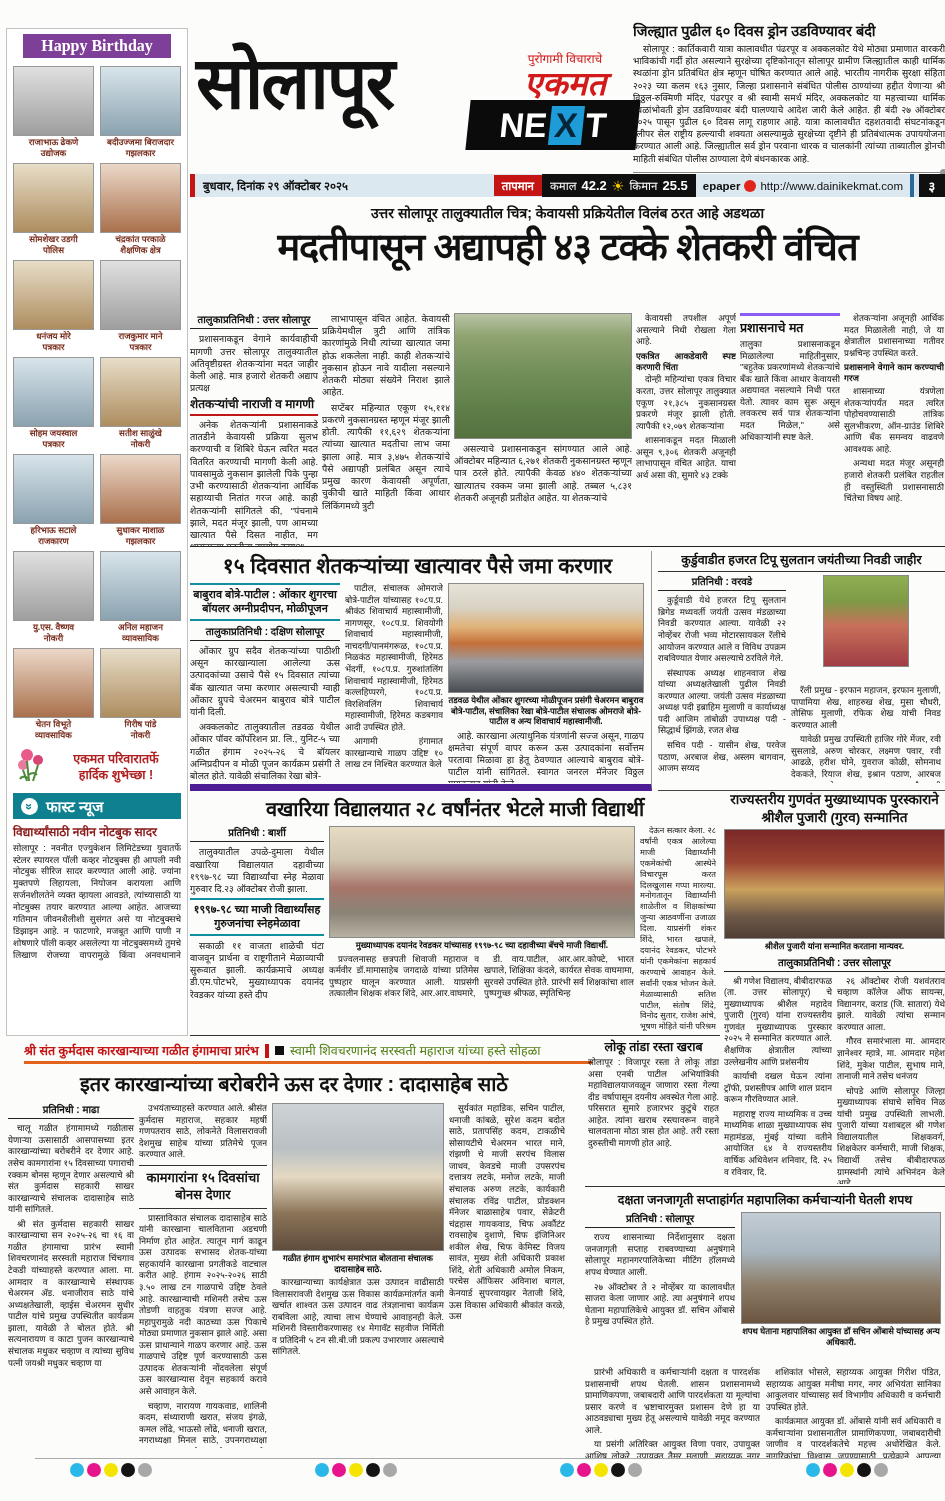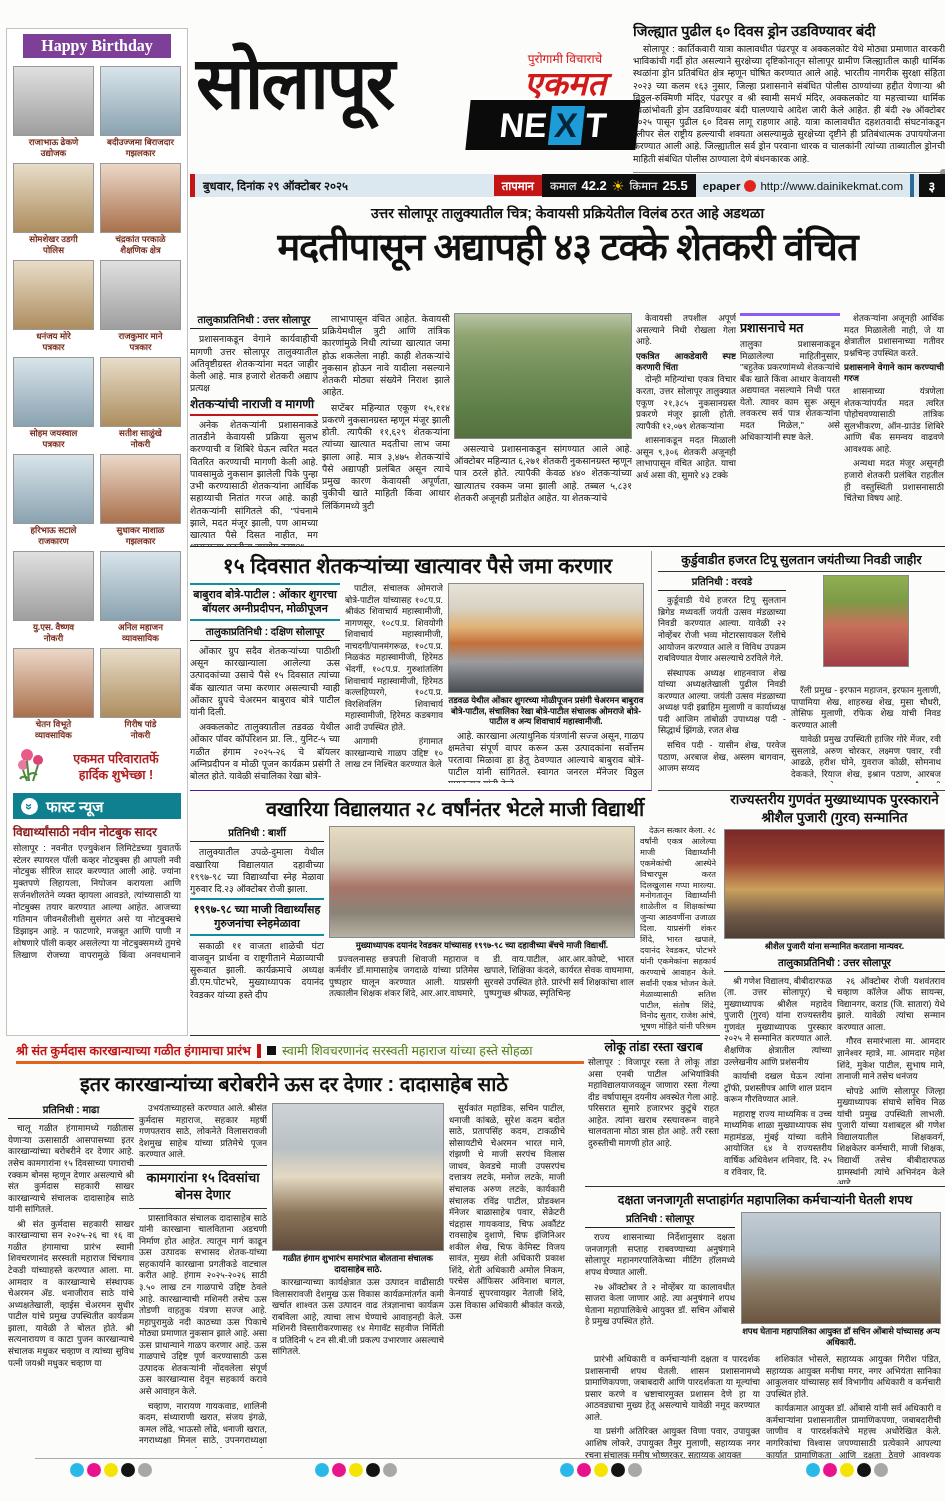--- a/index.html
+++ b/index.html
@@ -82,21 +82,21 @@
 
   
   #article1{left:190px;top:313px;width:755px;height:234px;border-bottom:1.5px solid #222;display:flex;gap:4px}
   .a1A{width:128px}.a1B{width:128px}.a1C{width:178px}.a1D{width:100px}.a1E{width:100px}.a1F{width:100px}
   .sub-red{font-size:12px;font-weight:800;border-bottom:2px solid #c01818;padding-bottom:2px;margin:3px 0;line-height:1.2}
   .sub-b{font-weight:800;margin:2px 0;line-height:1.25}
   .opbox{border-top:3px solid #8b5cf6;padding-top:3px}
   .opbox .t{font-weight:800;font-size:12.5px;margin-bottom:3px}
 
   
-  #omkar{left:190px;top:551px;width:462px;height:240px;border-right:1px solid #999;border-bottom:1px solid #4c1d95;padding-right:6px}
+  #omkar{left:190px;top:551px;width:462px;height:240px;border-right:1px solid #999;border-bottom:7px solid #4c1d95;padding-right:6px}
   .omkar-h{font-size:21px;font-weight:900;text-align:center;white-space:nowrap;overflow:hidden;margin-bottom:4px}
   .sub-teal{font-size:11px;font-weight:800;text-align:center;border-top:2px solid #0f8fa0;border-bottom:2px solid #0f8fa0;
             padding:3px 2px;margin-bottom:4px;line-height:1.25}
   .om-row{display:flex;gap:5px}
   .omA{width:150px}.omB{width:98px}.omC{width:196px}
 
   #tipu{left:658px;top:551px;width:287px;height:240px;border-bottom:1px solid #444}
   .tipu-h{font-size:12.5px;font-weight:800;text-align:center;white-space:nowrap;overflow:hidden;
           border-bottom:1px solid #333;padding-bottom:3px;margin-bottom:3px}
   .tp-row{display:flex;gap:5px}
@@ -107,42 +107,42 @@
   .vk-row{display:flex;gap:5px}
   .vkA{width:134px}.vkM{width:306px}.vkB{width:76px}
   .vk2{display:flex;gap:5px;margin-top:3px}
   .vk2>div{width:150px}
 
   #pujari{left:724px;top:791px;width:221px;height:394px}
   .pj-h{font-size:13.5px;font-weight:800;text-align:center;line-height:1.3;margin-bottom:3px}
   .pj-row{display:flex;gap:5px;margin-top:2px}
   .pj-row>div{width:108px}
 
-  #band{left:16px;top:1040px;width:568px;height:24px;border-bottom:3px solid #e2621b;
+  #band{left:24px;top:1040px;width:568px;height:24px;border-bottom:3px solid #e2621b;
         display:flex;align-items:center;gap:6px;white-space:nowrap;overflow:hidden}
   .band-red{color:#c41414;font-weight:900;font-size:12.5px}
   .band-bar{width:4px;height:14px;background:#c41414;display:inline-block}
   .band-sq{width:9px;height:9px;background:#111;display:inline-block}
   .band-black{color:#4d7c0f;font-weight:400;font-size:12.5px}
 
   #loku{left:588px;top:1038px;width:131px;height:146px}
   .lk-h{font-size:12.5px;font-weight:800;text-align:center;white-space:nowrap;overflow:hidden;margin-bottom:2px}
 
   #usdar{left:8px;top:1068px;width:572px;height:390px}
   .us-h{font-size:20px;font-weight:900;text-align:center;white-space:nowrap;overflow:hidden;margin:2px 0 6px 0}
   .us-row{display:flex;gap:5px}
   .usA{width:126px}.usB{width:128px}.usC{width:172px}.usD{width:116px}
   .pullq{border-top:1.5px solid #333;border-bottom:1.5px solid #333;padding:4px 1px;margin:4px 0;
          font-size:13px;font-weight:900;text-align:center;line-height:1.3}
 
   #shapath{left:585px;top:1186px;width:360px;height:272px;border-top:1.5px solid #333;padding-top:4px}
   .sh-h{font-size:12.5px;font-weight:900;text-align:center;white-space:nowrap;overflow:hidden;margin-bottom:4px}
   .sh-r1{display:flex;gap:6px}
   .shA{width:150px}.shB{width:200px}
-  .sh-r2{display:flex;gap:6px;margin-top:4px}
+  .sh-r2{display:flex;gap:6px;margin-top:17px}
   .sh-r2>div{width:175px}
 
   #footline{left:35px;top:1458px;width:868px;height:1px;background:#aaa}
   .dots{position:absolute;top:1463px;display:flex;gap:3px}
   .dot{width:14px;height:14px;border-radius:50%;display:inline-block}
   .d-c{background:#29b8e8}.d-m{background:#e8148c}.d-y{background:#f5e400}.d-k{background:#141414}.d-g{background:#a8a8a8}
 </style>
 </head>
 <body>
 

